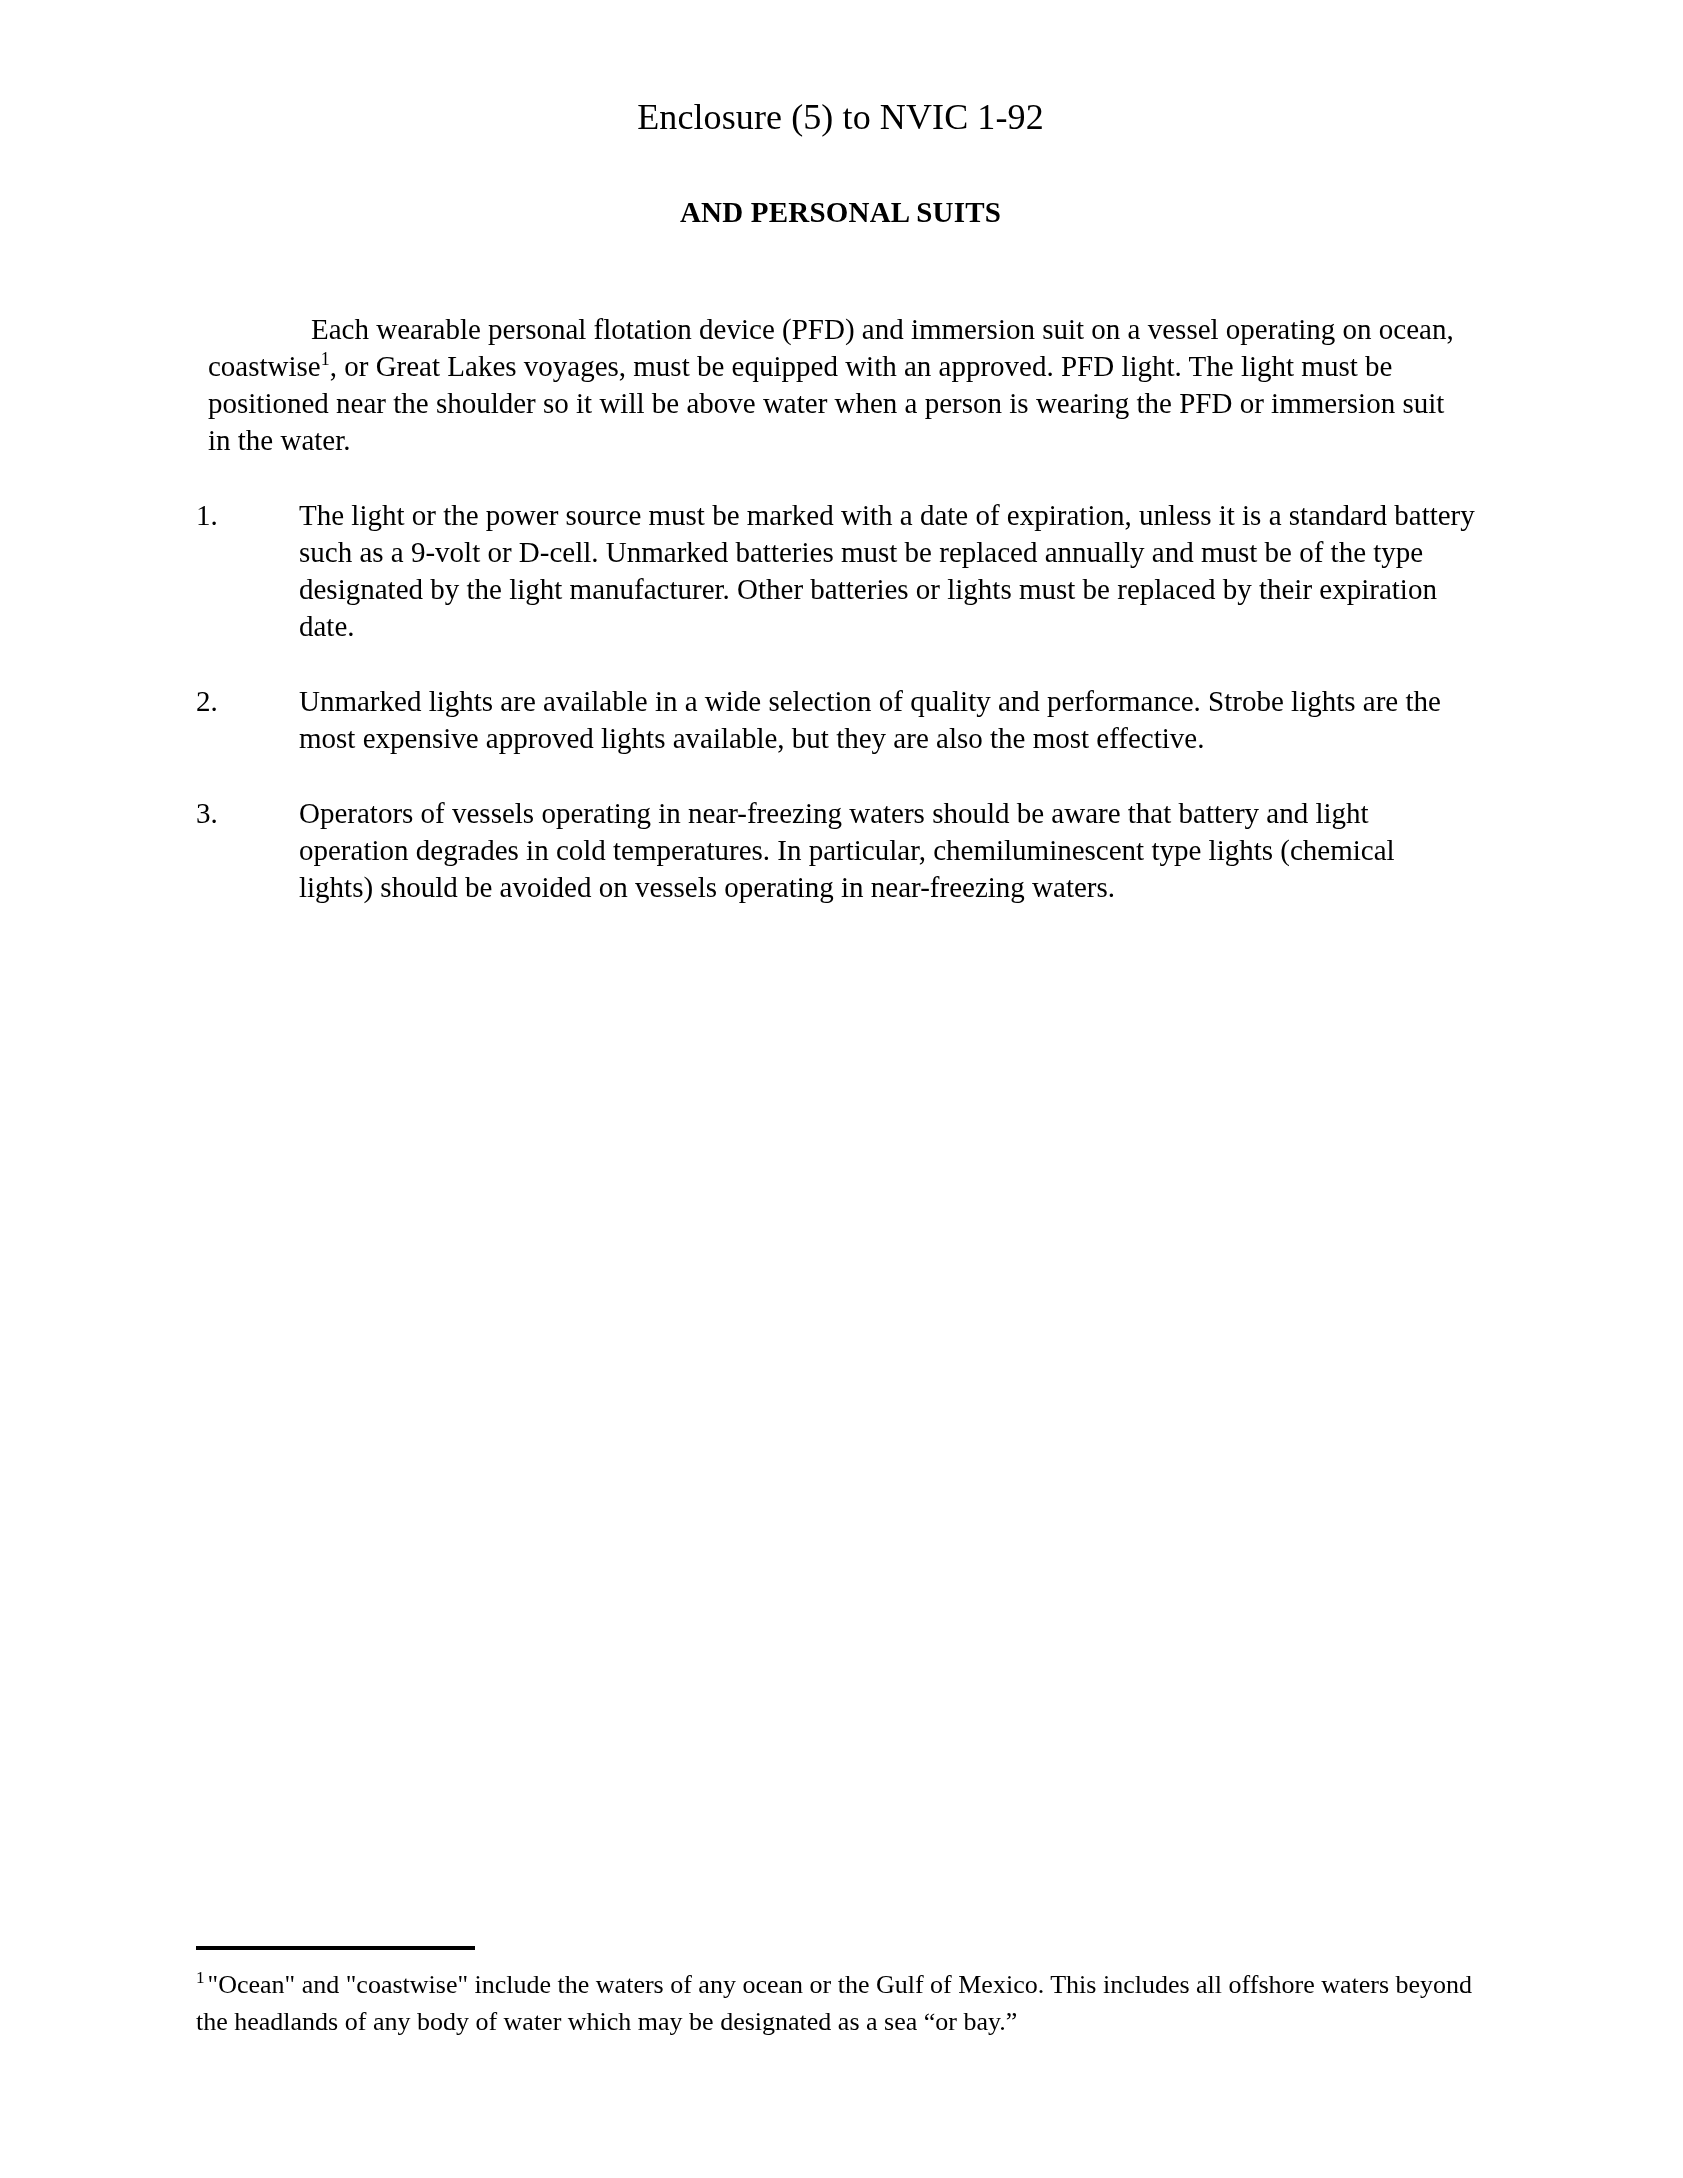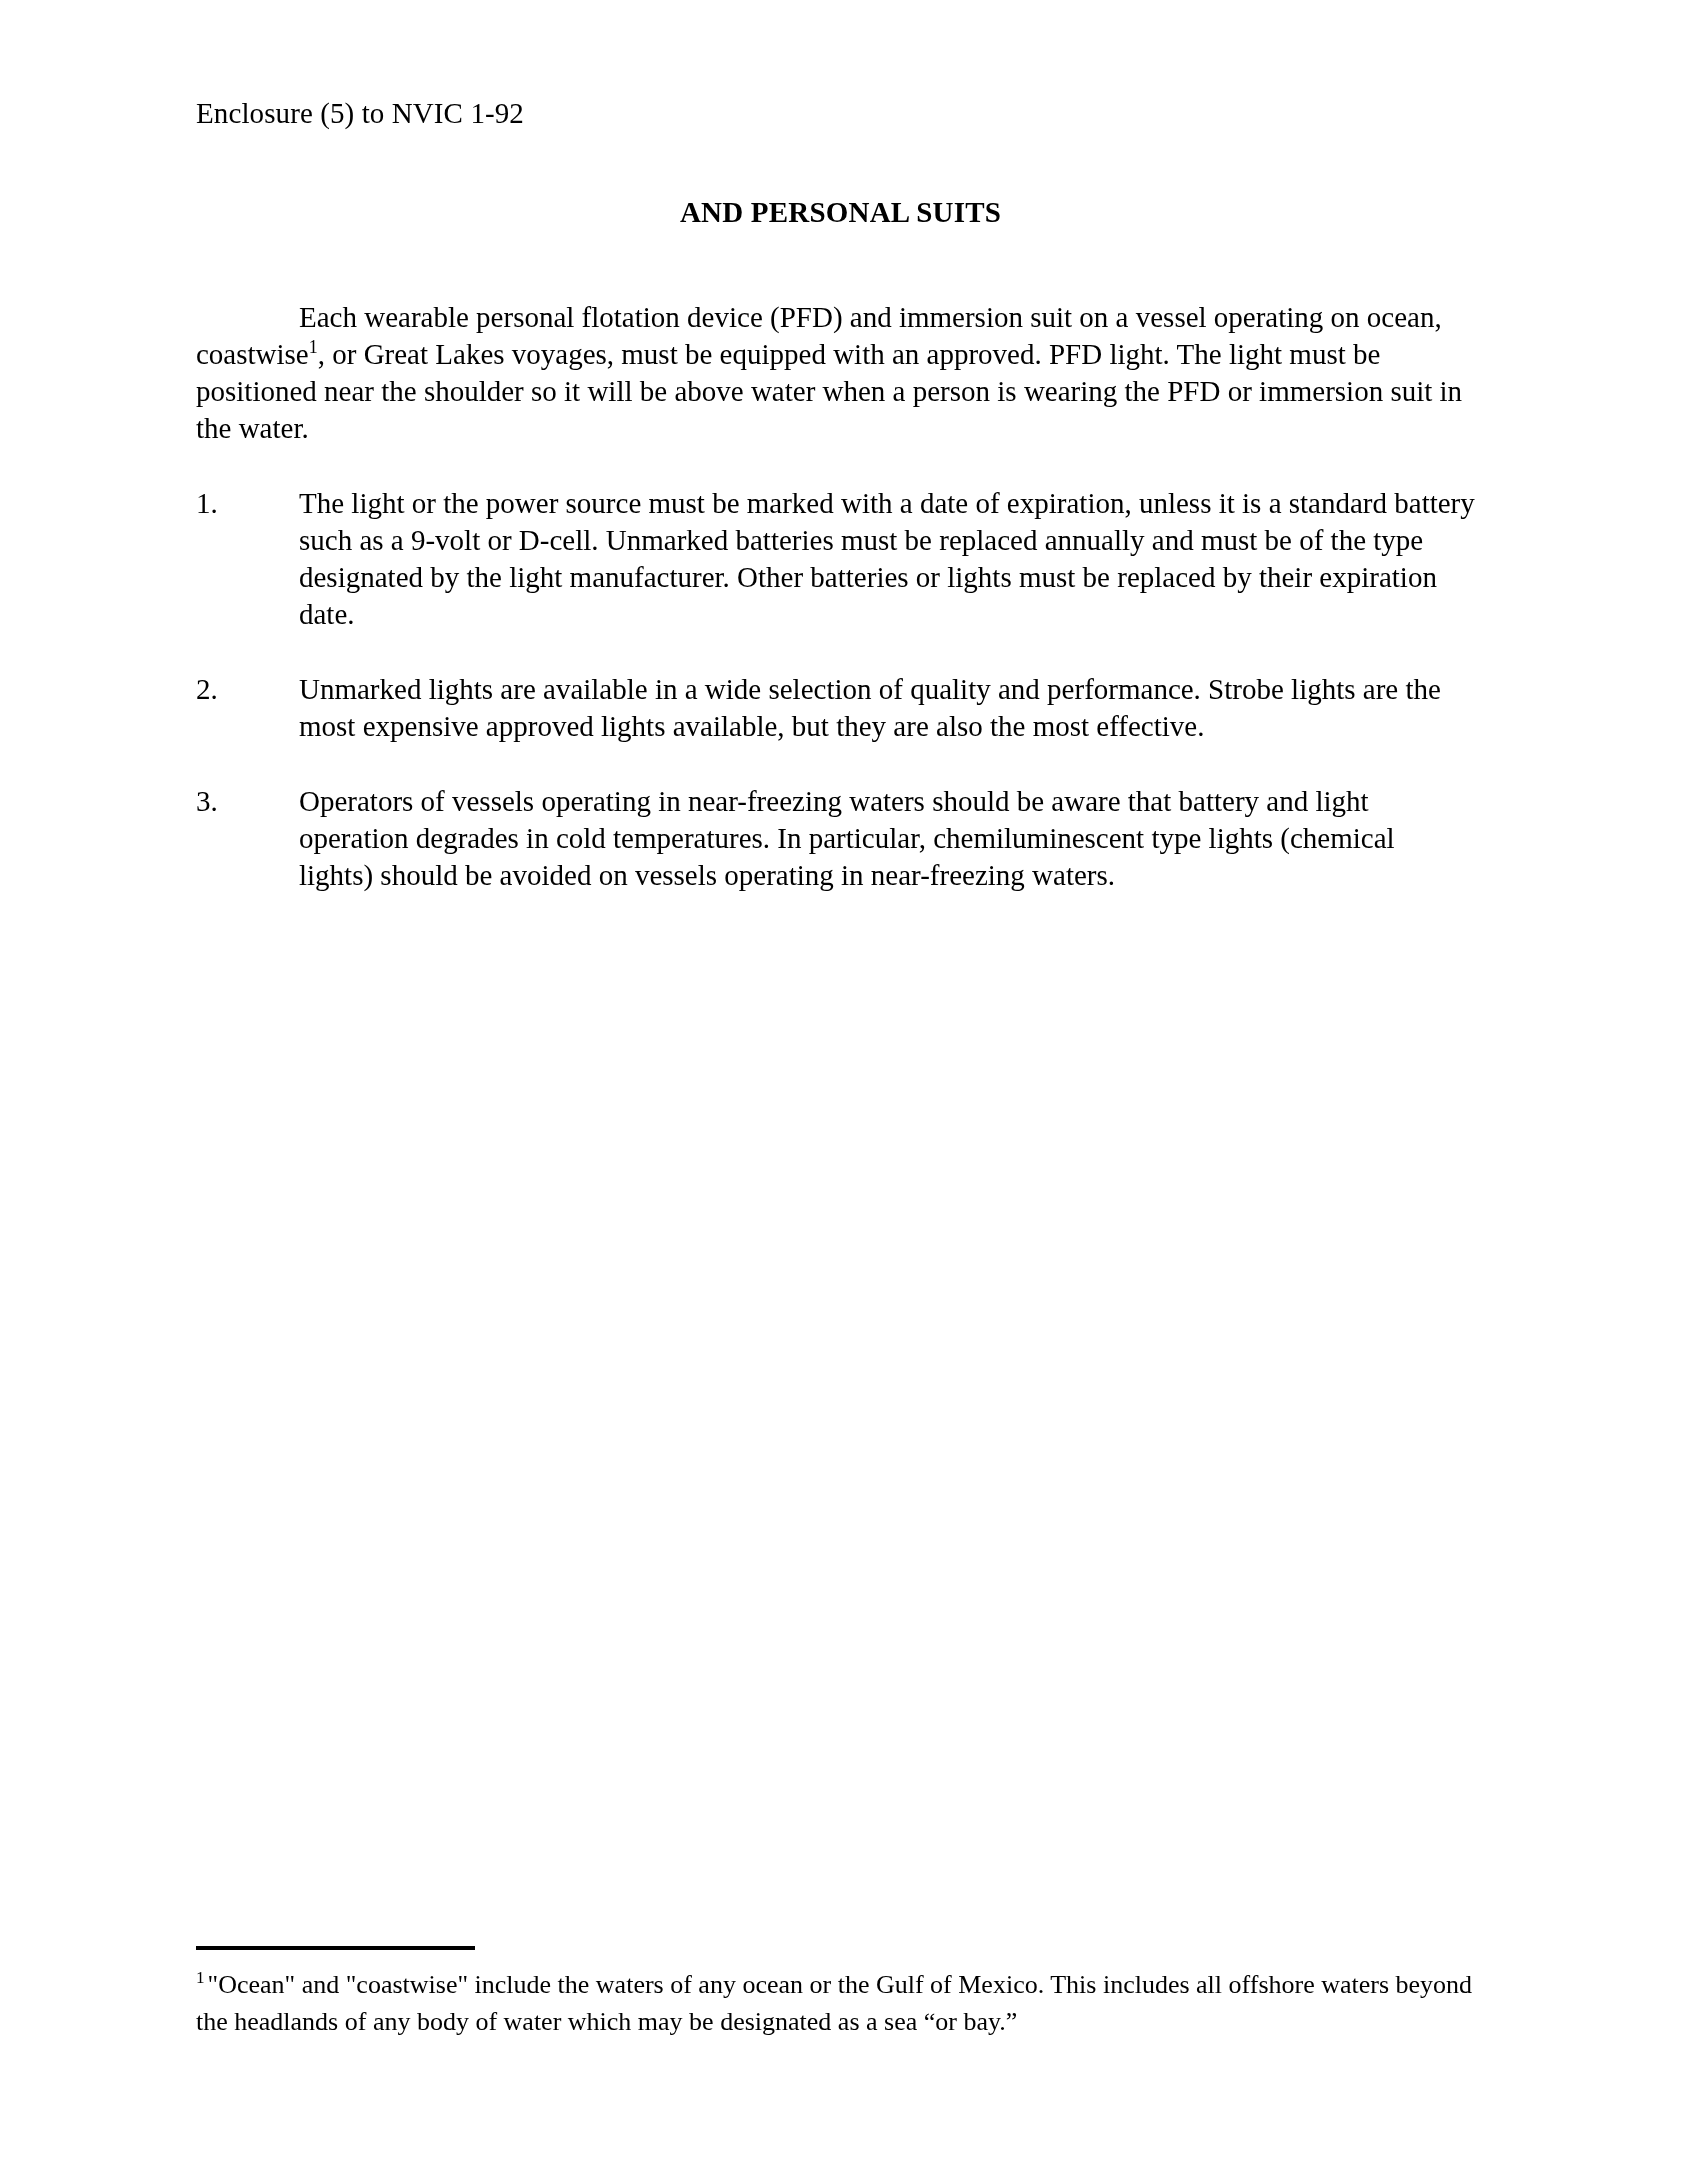--- a/index.html
+++ b/index.html
@@ -19,22 +19,22 @@
     overflow: hidden;
     box-sizing: border-box;
   }
 
   
   .doc-header {
     position: absolute;
     top: 95px;
     left: 196px;
     width: 1289px;
-    text-align: left;
-    font-size: 29px;
+    text-align: center;
+    font-size: 36px;
     line-height: 1.25;
     letter-spacing: 0.1px;
   }
 
   
   .title-block {
     position: absolute;
     top: 194px;
     left: 196px;
     width: 1289px;
@@ -51,21 +51,21 @@
     position: absolute;
     top: 299px;
     left: 196px;
     width: 1279px;
     font-size: 29px;
     line-height: 37px;
     text-align: left;
   }
 
   .lead-para {
-    margin: 0;
+    margin: 12px;
     text-indent: 103px;
     hyphens: none;
   }
 
   sup.fn-ref {
     font-size: 0.62em;
     vertical-align: super;
     line-height: 0;
   }
 

